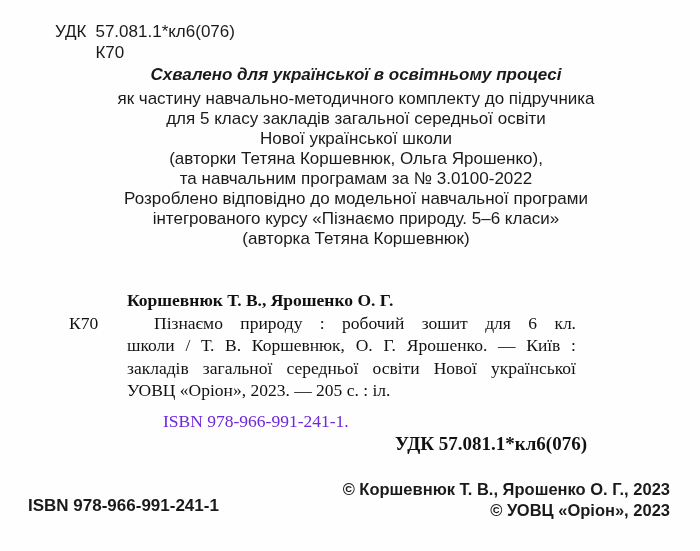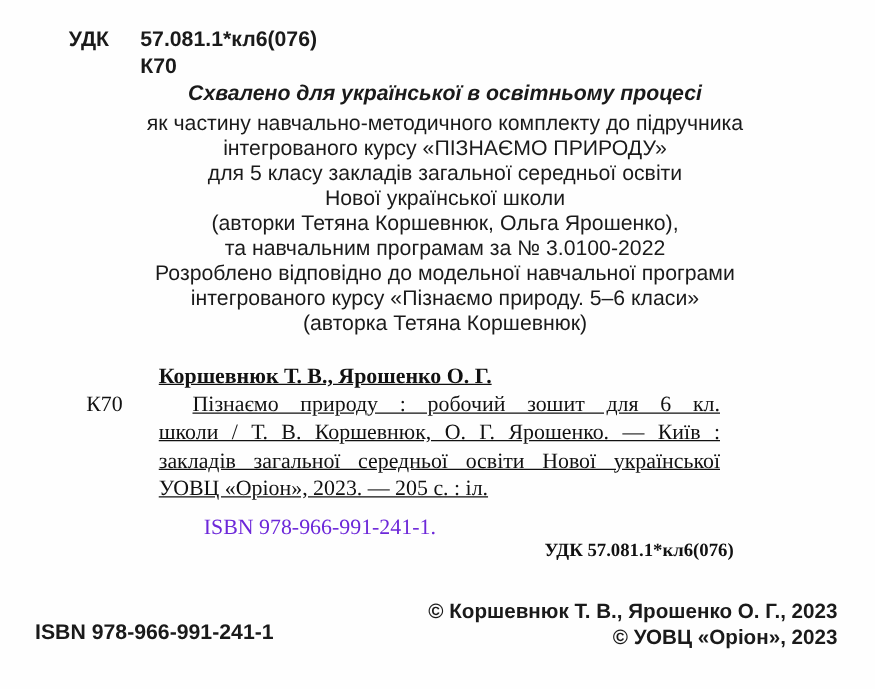--- a/index.html
+++ b/index.html
@@ -16,22 +16,21 @@
   }
 
   
   .udc-top {
     position: absolute;
     left: 55px;
     top: 21px;
     font-size: 17px;
     line-height: 21px;
     display: flex;
-    gap: 25px;
-    font-weight: bold;
+    gap: 9px;
   }
   .udc-top .code-col { display: block; }
   .udc-top .k-code { display: block; }
 
   
   .approval {
     position: absolute;
     left: 16px;
     top: 65px;
     width: 680px;
@@ -49,21 +48,20 @@
   
   .bib {
     position: absolute;
     left: 127px;
     top: 289px;
     width: 449px;
     font-family: "Liberation Serif", serif;
     font-size: 17.5px;
     line-height: 22.5px;
     color: #111;
-    text-decoration: underline;
   }
   .bib .authors { font-weight: bold; }
   .bib .k-code {
     position: absolute;
     left: -58px;
     top: 22.5px;
     font-weight: normal;
   }
   .bib .line-justify {
     text-align: justify;
@@ -80,21 +78,21 @@
     font-family: "Liberation Serif", serif;
     font-size: 17.5px;
     color: #6d28d9;
   }
   .bib-udc {
     position: absolute;
     right: 113px;
     top: 433px;
     font-family: "Liberation Serif", serif;
     font-weight: bold;
-    font-size: 15px;
+    font-size: 19px;
     color: #111;
   }
 
   
   .footer-isbn {
     position: absolute;
     left: 28px;
     top: 496px;
     font-size: 17px;
     font-weight: bold;
@@ -116,21 +114,20 @@
   <span>УДК</span>
   <span class="code-col">
     <span>57.081.1*кл6(076)</span>
     <span class="k-code">К70</span>
   </span>
 </div>
 
 <div class="approval">
   <div class="title">Схвалено для української в освітньому процесі</div>
   <div class="line">як частину навчально-методичного комплекту до підручника</div>
-  <div class="line">інтегрованого курсу «ПІЗНАЄМО ПРИРОДУ»</div>
   <div class="line">для 5 класу закладів загальної середньої освіти</div>
   <div class="line">Нової української школи</div>
   <div class="line">(авторки Тетяна Коршевнюк, Ольга Ярошенко),</div>
   <div class="line">та навчальним програмам за № 3.0100-2022</div>
   <div class="line">Розроблено відповідно до модельної навчальної програми</div>
   <div class="line">інтегрованого курсу «Пізнаємо природу. 5–6 класи»</div>
   <div class="line">(авторка Тетяна Коршевнюк)</div>
 </div>
 
 <div class="bib">

